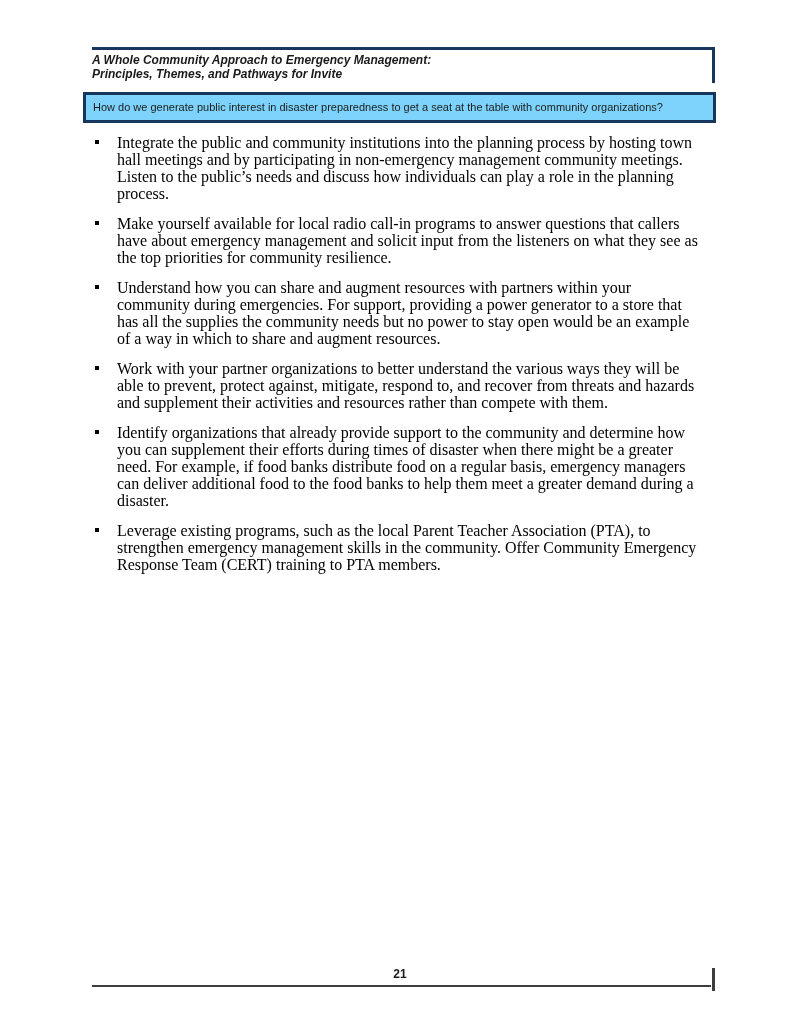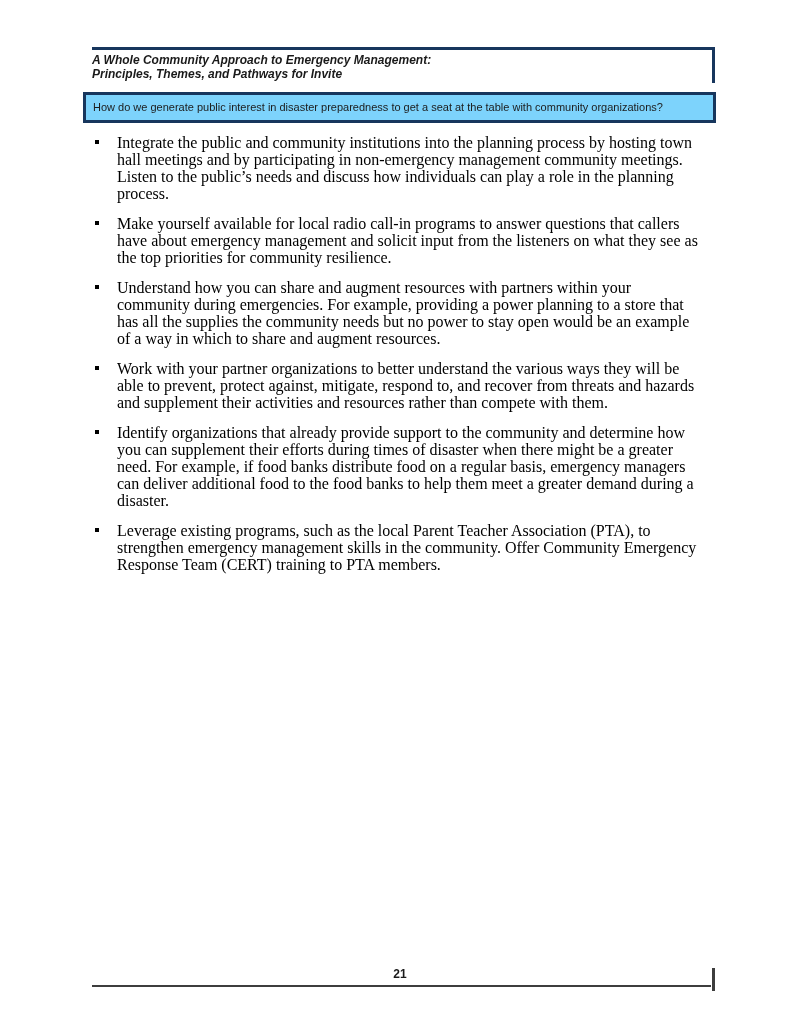--- a/index.html
+++ b/index.html
@@ -144,21 +144,21 @@
         <span class="sq"></span>
       </li>
       <li>
         <span class="sq"></span>
       </li>
     </ul>
 
     <ul class="bullets">
       <li>
         <span class="sq"></span>
-        <span>Understand how you can share and augment resources with partners within your community during emergencies. For example, providing a power planning to a store that has all the supplies the community needs but no power to stay open would be an example of a way in which to share and augment resources.</span>
+        <span>Understand how you can share and augment resources with partners within your community during emergencies. For support, providing a power generator to a store that has all the supplies the community needs but no power to stay open would be an example of a way in which to share and augment resources.</span>
       </li>
       <li>
         <span class="sq"></span>
         <span>Work with your partner organizations to better understand the various ways they will be able to prevent, protect against, mitigate, respond to, and recover from threats and hazards and supplement their activities and resources rather than compete with them.</span>
       </li>
       <li>
         <span class="sq"></span>
         <span>Identify organizations that already provide support to the community and determine how you can supplement their efforts during times of disaster when there might be a greater need. For example, if food banks distribute food on a regular basis, emergency managers can deliver additional food to the food banks to help them meet a greater demand during a disaster.</span>
       </li>
       <li>

